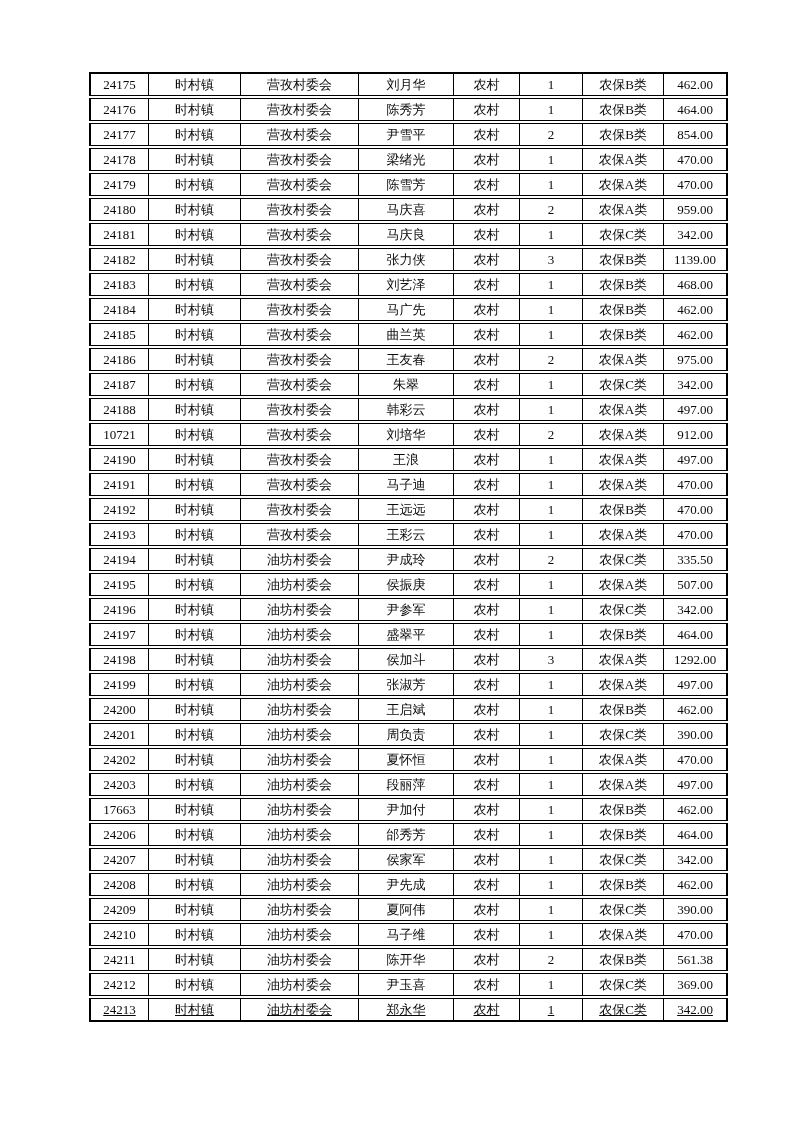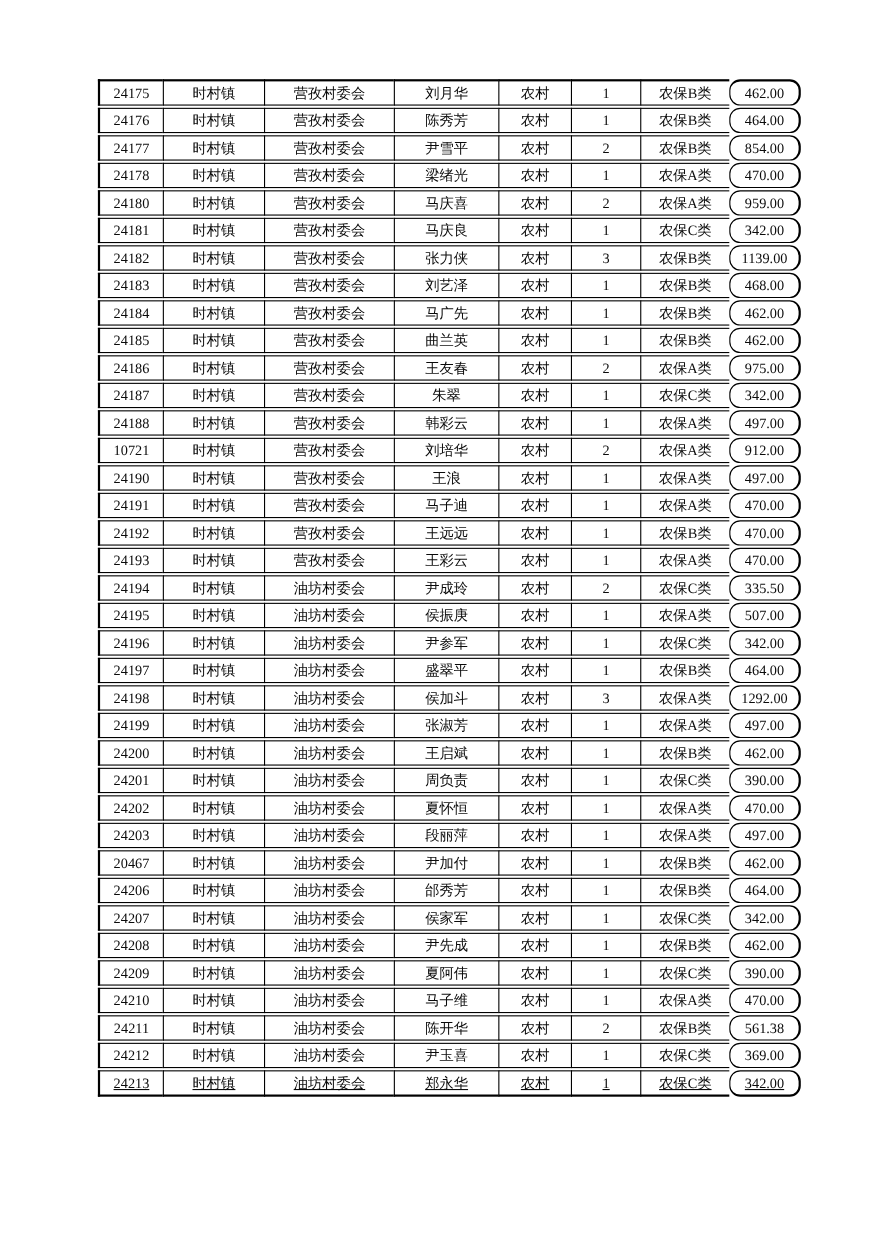--- a/index.html
+++ b/index.html
@@ -34,21 +34,20 @@
     line-height: 21px;
     padding: 0;
     font-size: 13px;
     text-align: center;
     white-space: nowrap;
     overflow: hidden;
     color: #0a0a0a;
   }
   table.benefits td:last-child {
     border-right: 1px solid #000;
-    border-radius: 10px;
   }
   table.benefits td:first-child {
     border-left-width: 2px;
   }
   table.benefits td:last-child {
     border-right-width: 2px;
   }
   table.benefits tr:first-child td {
     border-top-width: 2px;
   }
@@ -116,20 +115,30 @@
           <td>24178</td>
           <td>时村镇</td>
           <td>营孜村委会</td>
           <td>梁绪光</td>
           <td>农村</td>
           <td>1</td>
           <td>农保A类</td>
           <td>470.00</td>
         </tr>
         <tr>
+          <td>24179</td>
+          <td>时村镇</td>
+          <td>营孜村委会</td>
+          <td>陈雪芳</td>
+          <td>农村</td>
+          <td>1</td>
+          <td>农保A类</td>
+          <td>470.00</td>
+        </tr>
+        <tr>
           <td>24180</td>
           <td>时村镇</td>
           <td>营孜村委会</td>
           <td>马庆喜</td>
           <td>农村</td>
           <td>2</td>
           <td>农保A类</td>
           <td>959.00</td>
         </tr>
         <tr>
@@ -356,21 +365,21 @@
           <td>24203</td>
           <td>时村镇</td>
           <td>油坊村委会</td>
           <td>段丽萍</td>
           <td>农村</td>
           <td>1</td>
           <td>农保A类</td>
           <td>497.00</td>
         </tr>
         <tr>
-          <td>20467</td>
+          <td>17663</td>
           <td>时村镇</td>
           <td>油坊村委会</td>
           <td>尹加付</td>
           <td>农村</td>
           <td>1</td>
           <td>农保B类</td>
           <td>462.00</td>
         </tr>
         <tr>
           <td>24206</td>

